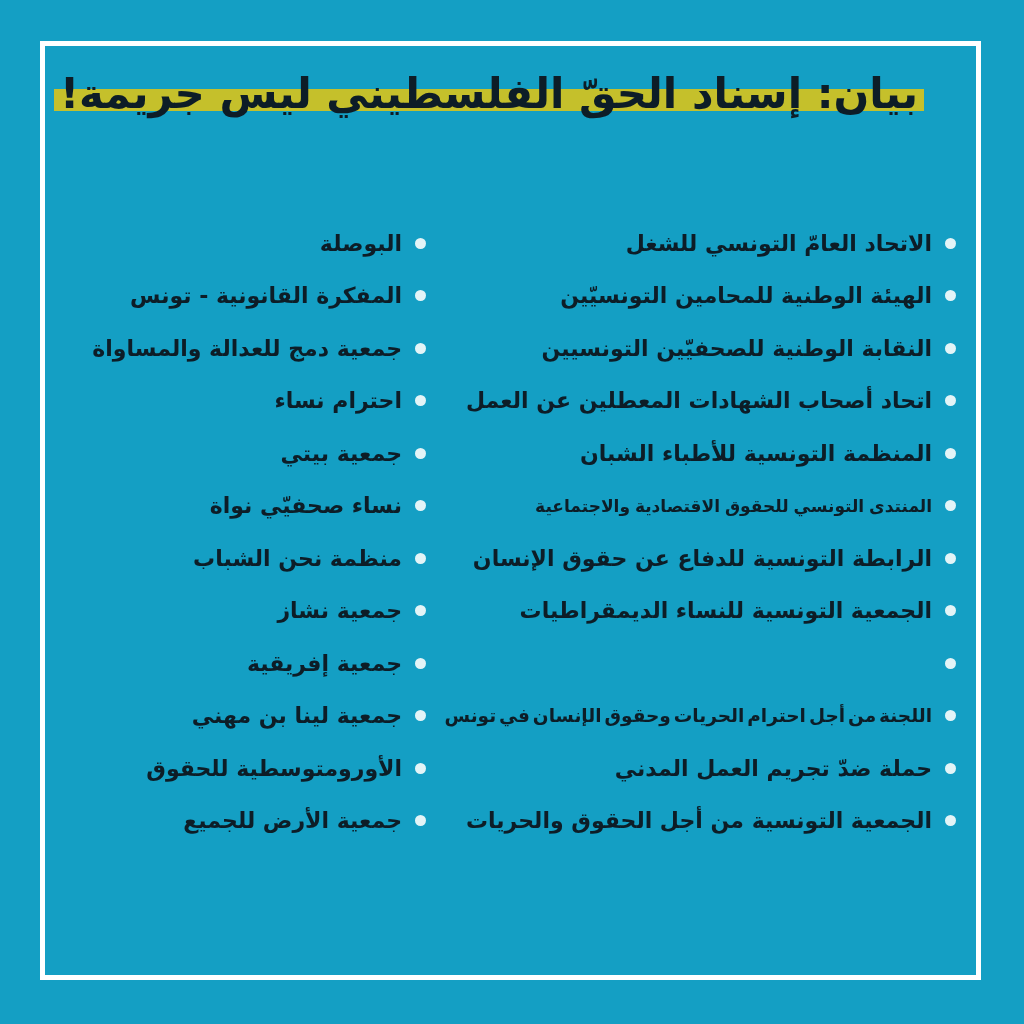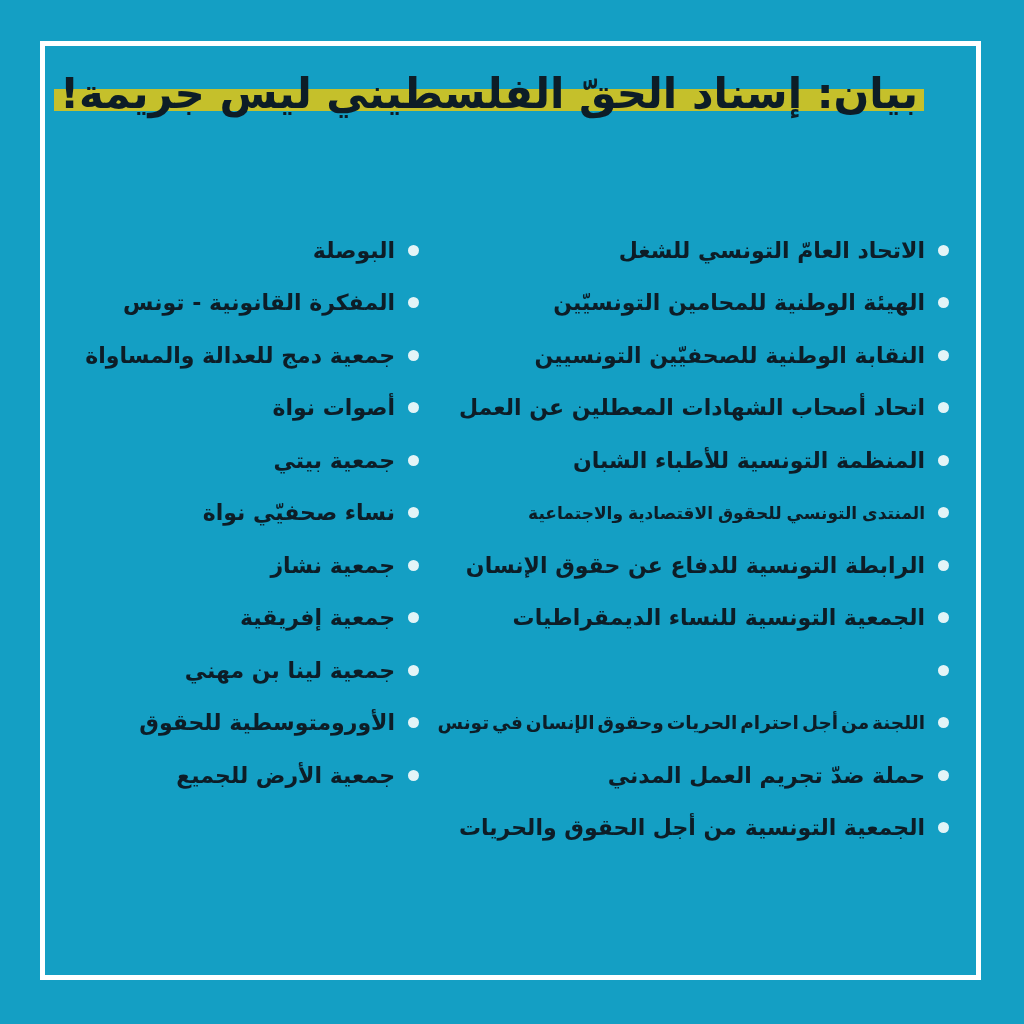--- a/index.html
+++ b/index.html
@@ -32,21 +32,21 @@
   .title .highlight{
     background:linear-gradient(180deg,
       rgba(0,0,0,0) 40%,
       var(--highlight) 40%,
       var(--highlight) 86%,
       rgba(0,0,0,0) 86%);
     padding:0 6px;
   }
   ul.list{
     position:absolute;top:217px;
-    margin:7px;padding:0;list-style:none;
+    margin:0;padding:0;list-style:none;
     direction:rtl;text-align:right;
   }
   ul.col-right{right:68px;}
   ul.col-left{right:598px;}
   ul.list li{
     height:52.5px;
     display:flex;align-items:center;
     white-space:nowrap;
     font-weight:bold;font-size:22px;
   }
@@ -128,29 +128,33 @@
   <li>
       <span class="dot"></span>
       <span class="label">المفكرة القانونية - تونس</span>
     </li>
   <li>
       <span class="dot"></span>
       <span class="label">جمعية دمج للعدالة والمساواة</span>
     </li>
   <li>
       <span class="dot"></span>
-      <span class="label">أصوات نواة</span>
+      <span class="label">احترام نساء</span>
     </li>
   <li>
       <span class="dot"></span>
       <span class="label">جمعية بيتي</span>
     </li>
   <li>
       <span class="dot"></span>
       <span class="label">نساء صحفيّي نواة</span>
+    </li>
+  <li>
+      <span class="dot"></span>
+      <span class="label">منظمة نحن الشباب</span>
     </li>
   <li>
       <span class="dot"></span>
       <span class="label">جمعية نشاز</span>
     </li>
   <li>
       <span class="dot"></span>
       <span class="label">جمعية إفريقية</span>
     </li>
   <li>

